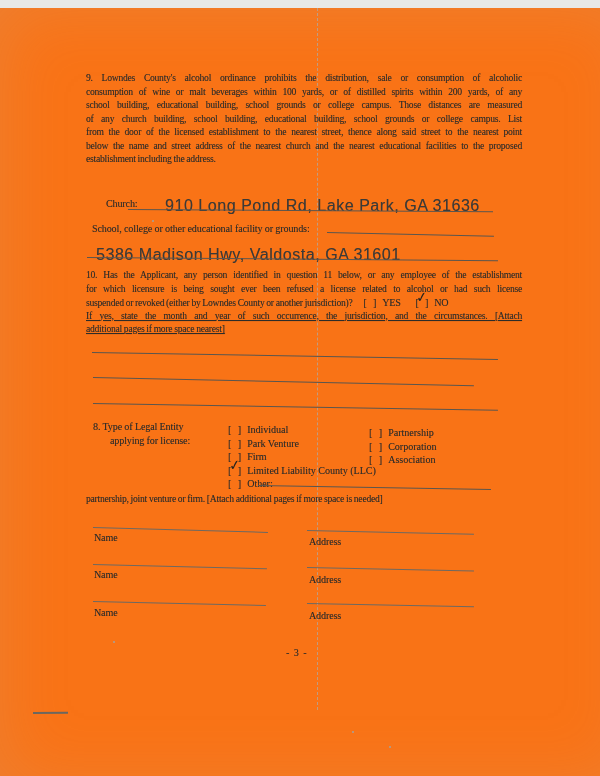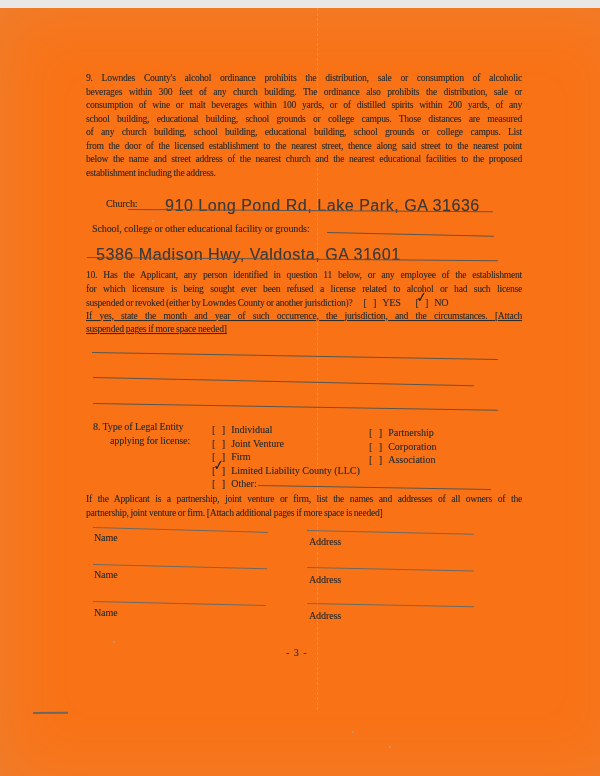--- a/index.html
+++ b/index.html
@@ -43,21 +43,20 @@
 </style>
 </head>
 <body>
 
 <div class="page">
 
   <div class="fold"></div>
 
   <div class="abs para j" style="left:86px; top:64px; width:436px;">
       <div class="ln">9.  Lowndes County's alcohol ordinance prohibits the distribution, sale or consumption of alcoholic</div>
-      <div class="ln">beverages within 300 feet of any church building.  The ordinance also prohibits the distribution, sale or</div>
       <div class="ln">consumption of wine or malt beverages within 100 yards, or of distilled spirits within 200 yards, of any</div>
       <div class="ln">school building, educational building, school grounds or college campus.  Those distances are measured</div>
       <div class="ln">of any church building, school building, educational building, school grounds or college campus.  List</div>
       <div class="ln">from the door of the licensed establishment to the nearest street, thence along said street to the nearest point</div>
       <div class="ln">below the name and street address of the nearest church and the nearest educational facilities to the proposed</div>
       <div class="ln">establishment including the address.</div>
     </div>
 
   <div class="abs lbl" style="left:106px; top:190px;">Church:</div>
   <div class="abs fill" style="left:165px; top:189px;">910 Long Pond Rd, Lake Park, GA 31636</div>
@@ -81,36 +80,36 @@
       <span>[ ]</span>
     </span><span class="olbl">YES</span>
     <span class="cbox" style="margin-left:13px;">
       <span>[ ]</span>
       <span class="check">✓</span>
     </span><span class="olbl">NO</span>
   </div>
 
   <div class="abs para j" style="left:86px; top:301.5px; width:436px;text-decoration:underline;">
       <div class="ln">If yes, state the month and year of such occurrence, the jurisdiction, and the circumstances.  [Attach</div>
-      <div class="ln">suspended pages if more space needed]</div>
+      <div class="ln">additional pages if more space nearest]</div>
     </div>
 
   <div class="line" style="left:92px; top:344px; width:406px; transform:rotate(1.0deg);"></div>
   <div class="line" style="left:93px; top:369px; width:381px; transform:rotate(1.25deg);"></div>
   <div class="line" style="left:93px; top:395px; width:405px; transform:rotate(0.95deg);"></div>
 
   <div class="abs lbl" style="left:93px; top:413px;">8.  Type of Legal Entity</div>
   <div class="abs lbl" style="left:110px; top:426.5px;">applying for license:</div>
 
-  <div class="abs" style="left:212px; top:413px;">
+  <div class="abs" style="left:228px; top:413px;">
     <div class="opt">
       <span class="cbox"><span>[ ]</span></span><span class="olbl">Individual</span>
     </div>
     <div class="opt">
-      <span class="cbox"><span>[ ]</span></span><span class="olbl">Joint Venture</span>
+      <span class="cbox"><span>[ ]</span></span><span class="olbl">Park Venture</span>
     </div>
     <div class="opt">
       <span class="cbox"><span>[ ]</span></span><span class="olbl">Firm</span>
     </div>
     <div class="opt">
       <span class="cbox"><span>[ ]</span><span class="check">✓</span></span><span class="olbl">Limited Liability County (LLC)</span>
     </div>
     <div class="opt">
       <span class="cbox"><span>[ ]</span></span><span class="olbl">Other:</span>
     </div>
@@ -124,21 +123,20 @@
       <span class="cbox"><span>[ ]</span></span><span class="olbl">Corporation</span>
     </div>
     <div class="opt">
       <span class="cbox"><span>[ ]</span></span><span class="olbl">Association</span>
     </div>
   </div>
 
   <div class="line" style="left:258px; top:477px; width:233px; transform:rotate(1.0deg);"></div>
 
   <div class="abs para j" style="left:86px; top:485px; width:436px;">
-      <div class="ln">If the Applicant is a partnership, joint venture or firm, list the names and addresses of all owners of the</div>
       <div class="ln">partnership, joint venture or firm.  [Attach additional pages if more space is needed]</div>
     </div>
 
   <div>
     <div class="line soft" style="left:93px; top:519px; width:175px; transform:rotate(1.6deg);"></div>
     <div class="abs lbl" style="left:94px; top:524px;">Name</div>
     <div class="line soft" style="left:307px; top:522px; width:167px; transform:rotate(1.3deg);"></div>
     <div class="abs lbl" style="left:309px; top:528px;">Address</div>
   </div>
 

